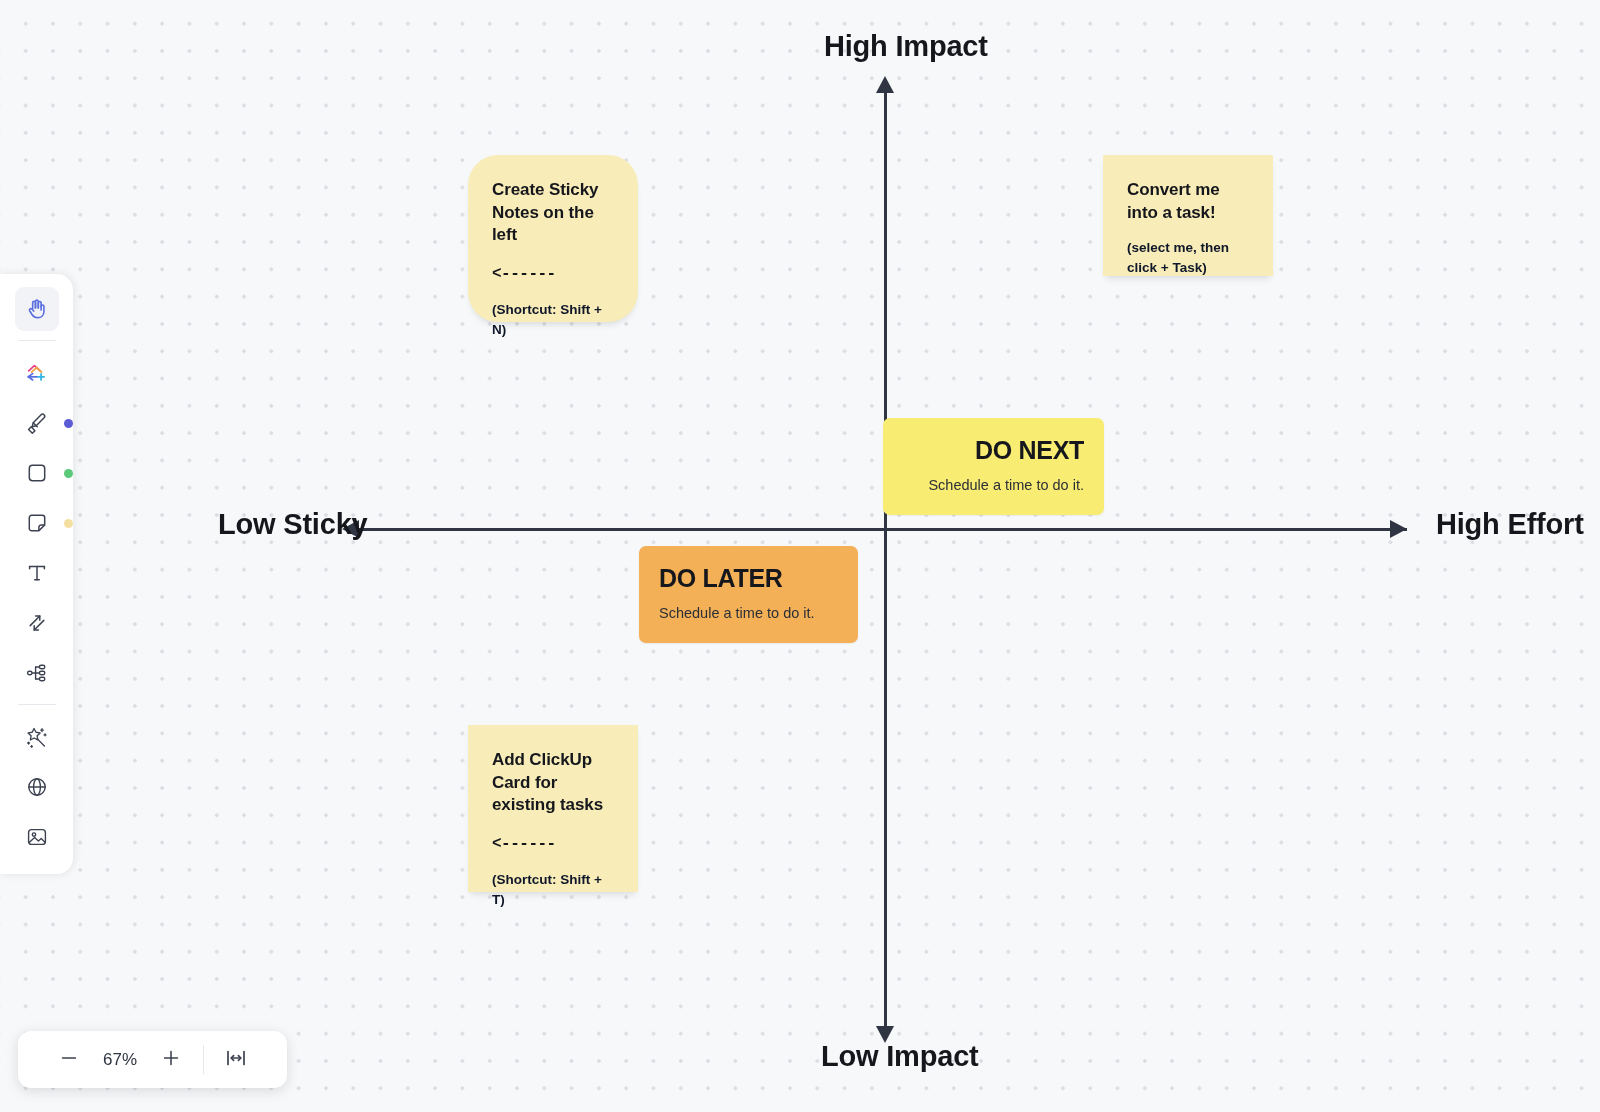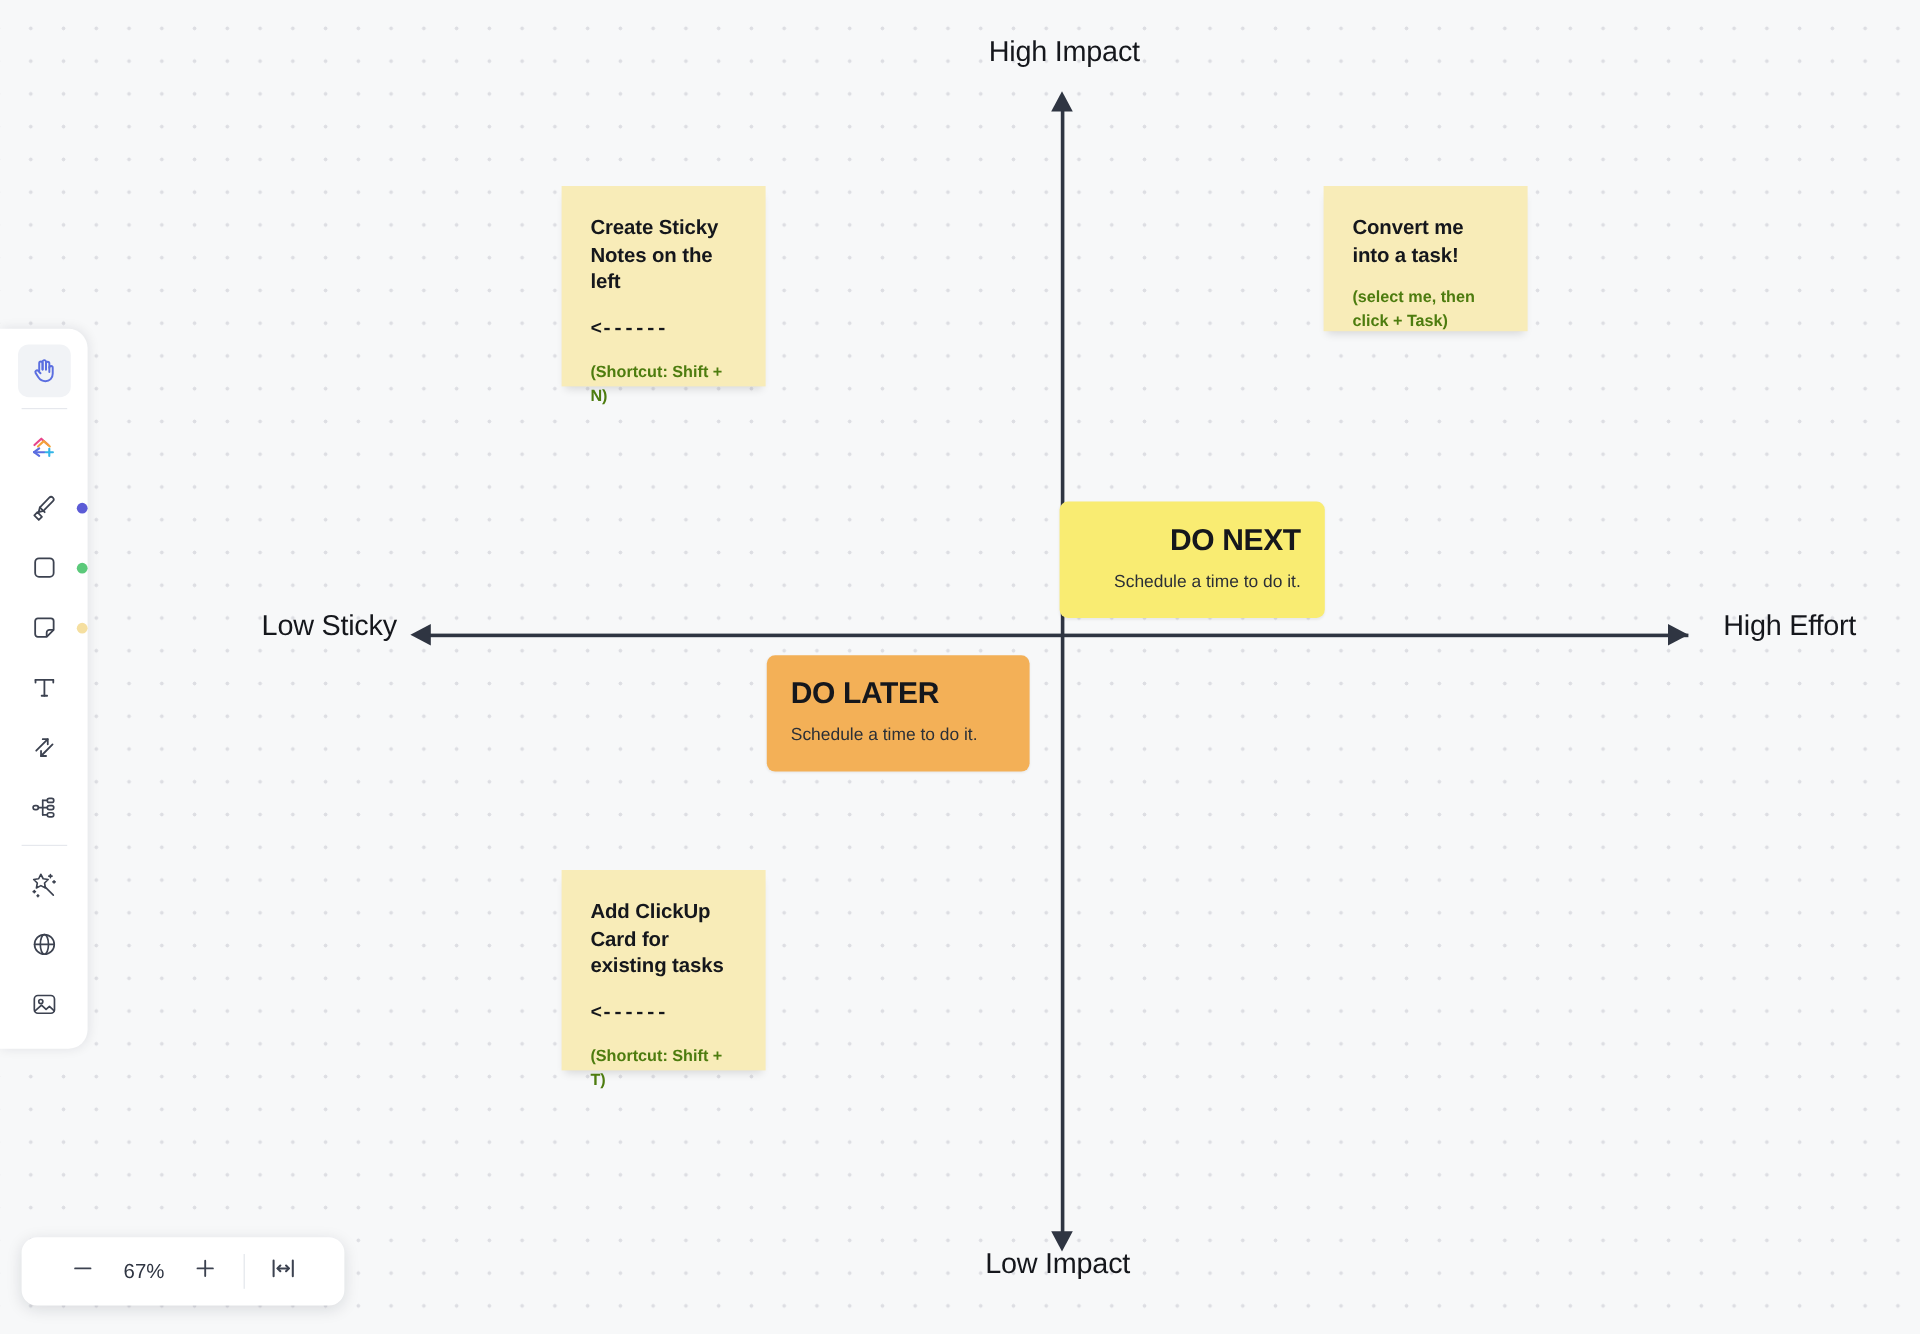--- a/index.html
+++ b/index.html
@@ -43,22 +43,22 @@
   }
   #arrow-right {
     left: 1390px; top: 520px;
     border-top: 9.5px solid transparent;
     border-bottom: 9.5px solid transparent;
     border-left: 17px solid #2f3542;
   }
 
   .axis-label {
     position: absolute;
-    font-size: 24px;
-    font-weight: 400;
+    font-size: 29px;
+    font-weight: 700;
     color: #15171c;
     letter-spacing: -0.2px;
     white-space: nowrap;
   }
   #label-high-impact { left: 824px; top: 30px; }
   #label-low-impact  { left: 821px; top: 1040px; }
   #label-low-effort  { left: 218px; top: 508px; }
   #label-high-effort { left: 1436px; top: 508px; }
 
   
@@ -80,21 +80,21 @@
     font-size: 16px;
     font-weight: 700;
     color: #15171c;
     font-family: "Liberation Mono", monospace;
     letter-spacing: -0.5px;
   }
   .sticky .s-sub {
     margin-top: 17px;
     font-size: 13.5px;
     font-weight: 700;
-    color: #4d7c0f;
+    color: #0f172a;
     line-height: 1.5;
   }
   .sticky .s-sub-spaced { margin-top: 14px; }
 
   #sticky-create  { left: 468px; top: 155px; width: 170px; height: 167px; }
   #sticky-convert { left: 1103px; top: 155px; width: 170px; height: 121px; }
   #sticky-card    { left: 468px; top: 725px; width: 170px; height: 167px; }
 
   
   .quad {
@@ -205,21 +205,21 @@
   <div class="arrow-head" id="arrow-up"></div>
   <div class="arrow-head" id="arrow-down"></div>
   <div class="arrow-head" id="arrow-left"></div>
   <div class="arrow-head" id="arrow-right"></div>
 
   <div class="axis-label" id="label-high-impact">High Impact</div>
   <div class="axis-label" id="label-low-impact">Low Impact</div>
   <div class="axis-label" id="label-low-effort">Low Sticky</div>
   <div class="axis-label" id="label-high-effort">High Effort</div>
 
-  <div class="sticky" id="sticky-create" style="background: rgb(248, 236, 184);">
+  <div class="sticky" id="sticky-create" style="background: rgb(248, 236, 184); border-radius: 30px;">
     <div class="s-title">Create Sticky Notes on the left</div>
     <div class="s-arrow">&lt;------</div>
     <div class="s-sub">(Shortcut: Shift + N)</div>
   </div>
 
   <div class="sticky" id="sticky-convert" style="background: rgb(248, 236, 184);">
     <div class="s-title">Convert me into a task!</div>
     <div class="s-sub s-sub-spaced">(select me, then click + Task)</div>
   </div>
 

